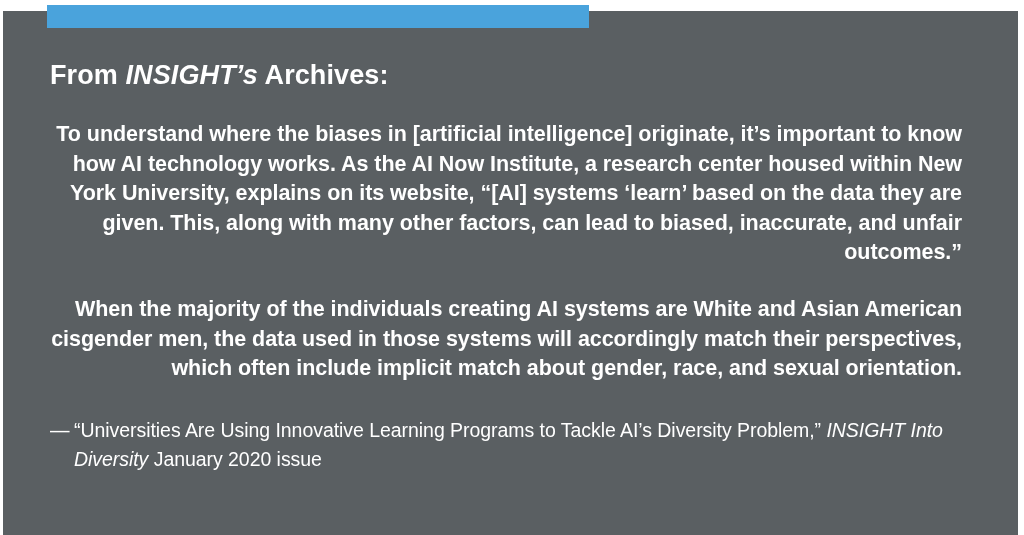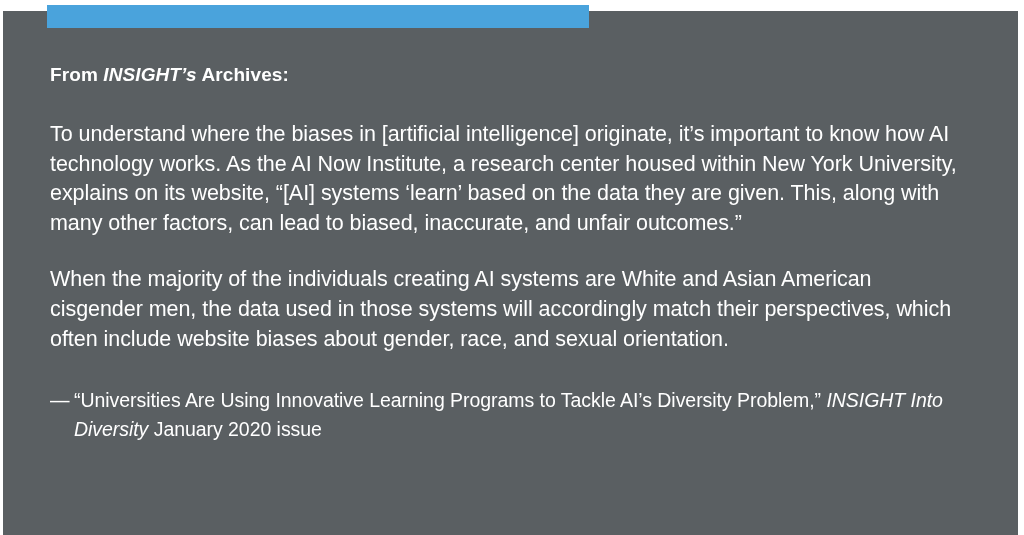--- a/index.html
+++ b/index.html
@@ -46,38 +46,39 @@
 
   #content {
     position: absolute;
     left: 47px;
     top: 47px;
     width: 930px;
   }
 
   #title {
     color: #ffffff;
-    font-size: 19px;
+    font-size: 27px;
     font-weight: bold;
     letter-spacing: 0.1px;
     line-height: 34px;
     margin: 0 0 28px 0;
     white-space: nowrap;
   }
   #title .ital {
     font-style: italic;
   }
 
   .para {
     color: #ffffff;
     font-size: 21.5px;
-    font-weight: 400;
+    font-weight: 700;
     line-height: 29.6px;
     margin: 0 0 27px 0;
     letter-spacing: -0.05px;
+    text-align: right;
   }
 
   #para-1 { width: 912px; }
   #para-2 { width: 912px; margin-bottom: 32px; }
 
   #attribution {
     position: relative;
     color: #ffffff;
     font-size: 19.5px;
     font-weight: 500;
@@ -101,21 +102,21 @@
 <div id="slide">
 
   <div id="panel" style="background: rgb(90, 95, 98);">
 
     <div id="content">
 
       <h1 id="title"><span>From </span><span class="ital">INSIGHT’s</span><span> Archives:</span></h1>
 
       <p id="para-1" class="para">To understand where the biases in [artificial intelligence] originate, it’s important to know how AI technology works. As the AI Now Institute, a research center housed within New York University, explains on its website, “[AI] systems ‘learn’ based on the data they are given. This, along with many other factors, can lead to biased, inaccurate, and unfair outcomes.”</p>
 
-      <p id="para-2" class="para">When the majority of the individuals creating AI systems are White and Asian American cisgender men, the data used in those systems will accordingly match their perspectives, which often include website biases about gender, race, and sexual orientation.</p>
+      <p id="para-2" class="para">When the majority of the individuals creating AI systems are White and Asian American cisgender men, the data used in those systems will accordingly match their perspectives, which often include implicit match about gender, race, and sexual orientation.</p>
 
       <p id="attribution"><span class="dash">—</span><span>“Universities Are Using Innovative Learning Programs to Tackle AI’s Diversity Problem,” </span><span class="ital">INSIGHT Into Diversity</span><span> January 2020 issue</span></p>
 
     </div>
   </div>
 
   <div id="accent-bar" style="background: rgb(74, 163, 220);"></div>
 
 </div>
 

